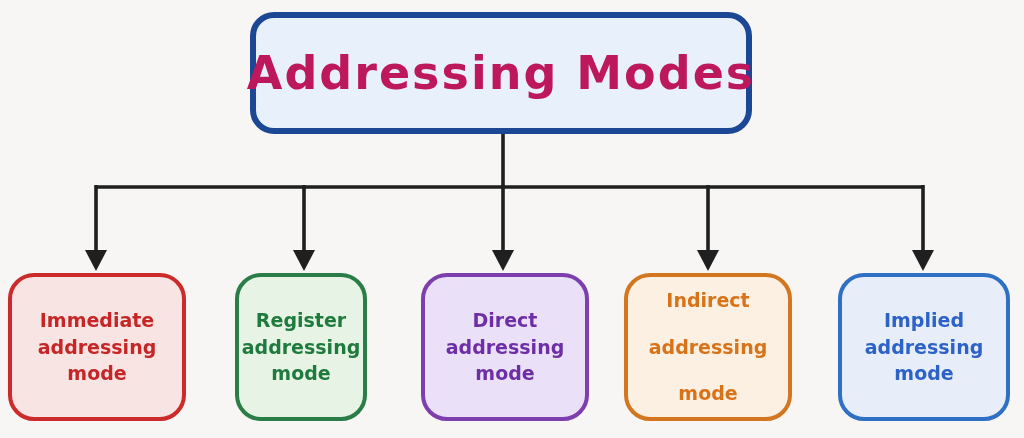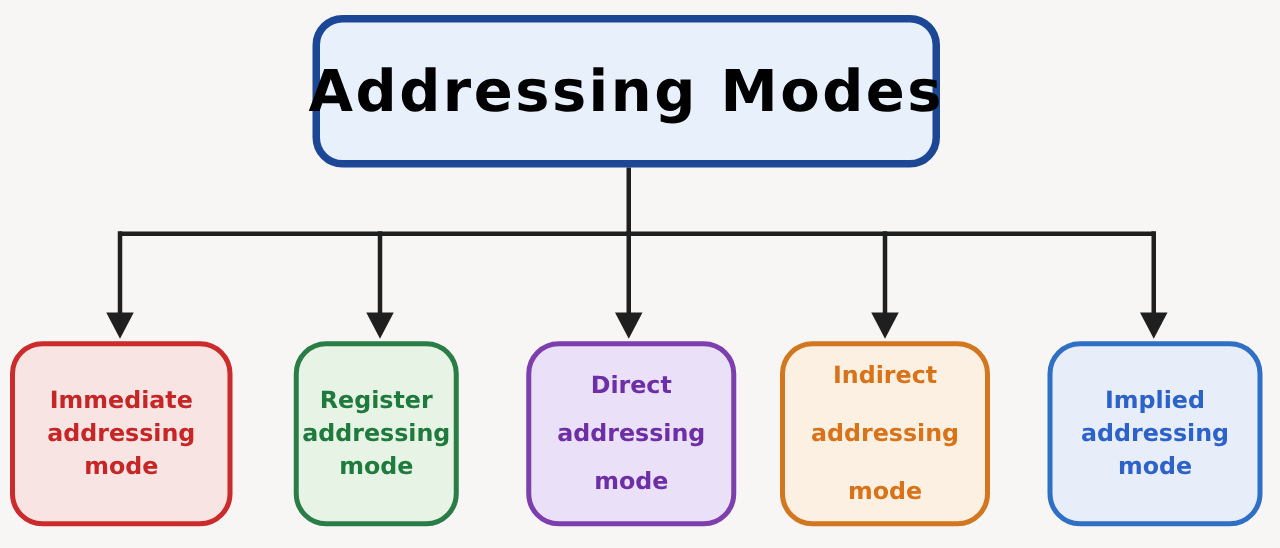--- a/index.html
+++ b/index.html
@@ -59,31 +59,31 @@
   }
   .node-line {
     font-size: 19px;
     font-weight: bold;
     line-height: 1.42;
     white-space: nowrap;
   }
 
   .n0 { left: 8px;   width: 178px; }
   .n1 { left: 235px; width: 132px; }
-  .n2 { left: 421px; width: 168px; gap: 12px; }
+  .n2 { left: 421px; width: 168px; }
   .n3 { left: 624px; width: 168px; }
   .n4 { left: 838px; width: 172px; }
 </style>
 </head>
 <body>
 
 <div class="canvas" style="background-color: rgb(247, 246, 244);">
 
   <div class="root-box" style="border-color: rgb(28, 71, 149); background-color: rgb(232, 241, 251);">
-    <span class="root-label" style="color: #000000;">Addressing Modes</span>
+    <span class="root-label" style="color: #be185d;">Addressing Modes</span>
   </div>
 
   <svg class="connectors" viewBox="0 0 1024 438" style="color: rgb(31, 31, 31);">
     <line x1="503" y1="134" x2="503" y2="187"></line>
     <line x1="96" y1="187" x2="923" y2="187"></line>
 
     <line x1="96" y1="185" x2="96" y2="252"></line>
     <polygon points="85,250 107,250 96,271"></polygon>
 
     <line x1="304" y1="185" x2="304" y2="252"></line>

